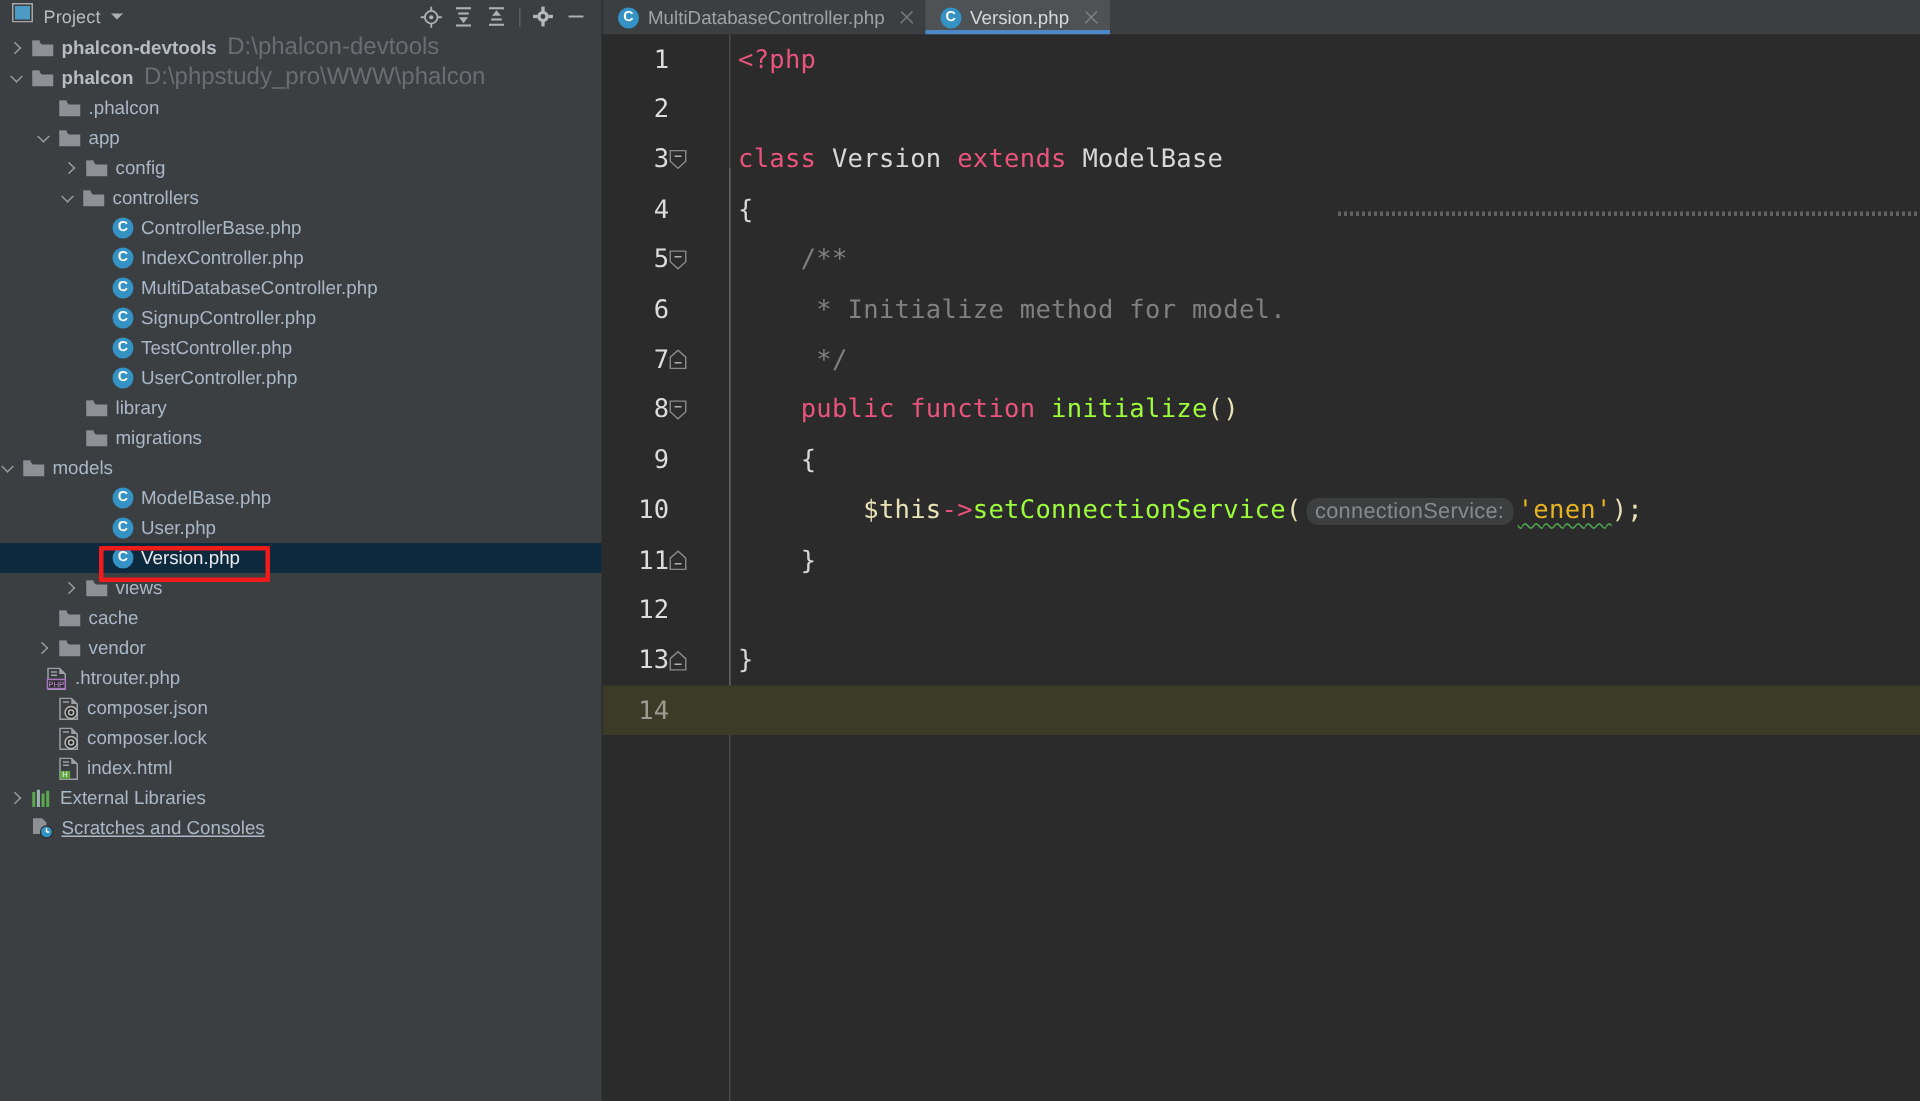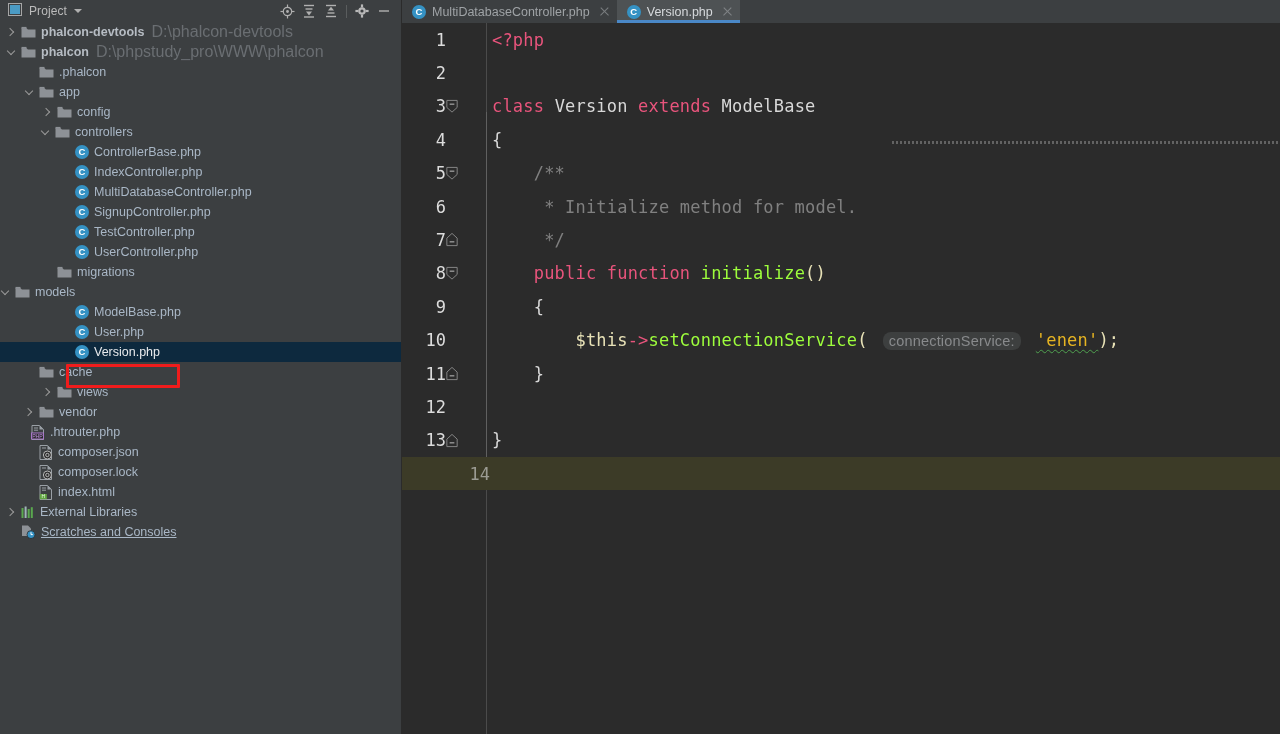--- a/index.html
+++ b/index.html
@@ -116,21 +116,21 @@
   }
   .cline {
     height: 33.4px; display: flex; align-items: center; position: relative;
   }
   .cline.current { background: #3c3b27; }
   .gutter-num {
     width: 50px; text-align: right; padding-right: 6px;
     color: #dcdcdc; font-size: 17px; flex: none;
     font-family: "DejaVu Sans Mono", monospace;
   }
-  .cline.current .gutter-num { color: #9b9b93; margin-left: 44px; }
+  .cline.current .gutter-num { color: #9b9b93; }
   .fold-col { width: 34px; flex: none; position: relative; height: 100%; }
   .code-txt {
     padding-left: 6px; white-space: pre; flex: 1;
     color: #a9b7c6; font-size: 17px; letter-spacing: .2px;
   }
   
   #gutter-line {
     position: absolute; left: 84px; top: 0; bottom: 0; width: 1px; background: #4b4b4b;
   }
   
@@ -145,21 +145,21 @@
   .fn   { color: #9dfd3c; }
   .var  { color: #e8e2b7; }
   .str  { color: #e6b422; }
   .punc { color: #e8e2b7; }
   .white { color: #d8d8d8; }
   .arrow-op { color: #e8547c; }
   .hint {
     background: #3d3f3f; color: #888a8c; border-radius: 8px;
     padding: 1px 6px; font-size: 14.5px;
     font-family: "Liberation Sans", sans-serif;
-    margin: 0 15px;
+    margin: 0 3px;
   }
   .squig-green {
     text-decoration: underline wavy #4fa14f;
     text-underline-offset: 3px;
     text-decoration-thickness: 1px;
   }
   #class-warn {
     position: absolute; left: 490px; width: 690px; height: 3px; top: 118px;
     background: repeating-linear-gradient(90deg, #8f8f8f 0 2px, transparent 2px 4px);
     opacity: .55;
@@ -321,20 +321,30 @@
           <span class="lbl">UserController.php</span>
         </div>
         <div class="row" style="padding-left: 42px;">
           <span class="arrow " style="margin-right: 4px;"></span>
           <span class="ic ic-folder">
             <svg width="15" height="13" viewBox="0 0 15 13">
               <path d="M0.5 2.2 L0.5 11.5 L14.5 11.5 L14.5 3.6 L6.9 3.6 L5.6 2.2 Z" fill="#8d9196"></path>
               <rect x="0.5" y="0.9" width="5" height="2" fill="#8d9196"></rect>
             </svg>
           </span>
+          <span class="lbl">library</span>
+        </div>
+        <div class="row" style="padding-left: 42px;">
+          <span class="arrow " style="margin-right: 4px;"></span>
+          <span class="ic ic-folder">
+            <svg width="15" height="13" viewBox="0 0 15 13">
+              <path d="M0.5 2.2 L0.5 11.5 L14.5 11.5 L14.5 3.6 L6.9 3.6 L5.6 2.2 Z" fill="#8d9196"></path>
+              <rect x="0.5" y="0.9" width="5" height="2" fill="#8d9196"></rect>
+            </svg>
+          </span>
           <span class="lbl">migrations</span>
         </div>
         <div class="row" style="">
           <span class="arrow down" style="margin-right: 4px;"></span>
           <span class="ic ic-folder">
             <svg width="15" height="13" viewBox="0 0 15 13">
               <path d="M0.5 2.2 L0.5 11.5 L14.5 11.5 L14.5 3.6 L6.9 3.6 L5.6 2.2 Z" fill="#8d9196"></path>
               <rect x="0.5" y="0.9" width="5" height="2" fill="#8d9196"></rect>
             </svg>
           </span>
@@ -348,39 +358,39 @@
         <div class="row" style="padding-left: 60px;">
           <span class="arrow " style="margin-right: 4px;"></span>
           <span class="ic ic-class">C</span>
           <span class="lbl">User.php</span>
         </div>
         <div class="row selected" style="padding-left: 60px;">
           <span class="arrow " style="margin-right: 4px;"></span>
           <span class="ic ic-class">C</span>
           <span class="lbl">Version.php</span>
         </div>
-        <div class="row" style="padding-left: 24px;">
-          <span class="arrow " style="margin-right: 4px;"></span>
-          <span class="ic ic-folder">
-            <svg width="15" height="13" viewBox="0 0 15 13">
-              <path d="M0.5 2.2 L0.5 11.5 L14.5 11.5 L14.5 3.6 L6.9 3.6 L5.6 2.2 Z" fill="#8d9196"></path>
-              <rect x="0.5" y="0.9" width="5" height="2" fill="#8d9196"></rect>
-            </svg>
-          </span>
-          <span class="lbl">cache</span>
-        </div>
         <div class="row" style="padding-left: 42px;">
           <span class="arrow right" style="margin-right: 4px;"></span>
           <span class="ic ic-folder">
             <svg width="15" height="13" viewBox="0 0 15 13">
               <path d="M0.5 2.2 L0.5 11.5 L14.5 11.5 L14.5 3.6 L6.9 3.6 L5.6 2.2 Z" fill="#8d9196"></path>
               <rect x="0.5" y="0.9" width="5" height="2" fill="#8d9196"></rect>
             </svg>
           </span>
           <span class="lbl">views</span>
+        </div>
+        <div class="row" style="padding-left: 24px;">
+          <span class="arrow " style="margin-right: 4px;"></span>
+          <span class="ic ic-folder">
+            <svg width="15" height="13" viewBox="0 0 15 13">
+              <path d="M0.5 2.2 L0.5 11.5 L14.5 11.5 L14.5 3.6 L6.9 3.6 L5.6 2.2 Z" fill="#8d9196"></path>
+              <rect x="0.5" y="0.9" width="5" height="2" fill="#8d9196"></rect>
+            </svg>
+          </span>
+          <span class="lbl">cache</span>
         </div>
         <div class="row" style="padding-left: 24px;">
           <span class="arrow right" style="margin-right: 4px;"></span>
           <span class="ic ic-folder">
             <svg width="15" height="13" viewBox="0 0 15 13">
               <path d="M0.5 2.2 L0.5 11.5 L14.5 11.5 L14.5 3.6 L6.9 3.6 L5.6 2.2 Z" fill="#8d9196"></path>
               <rect x="0.5" y="0.9" width="5" height="2" fill="#8d9196"></rect>
             </svg>
           </span>
           <span class="lbl">vendor</span>

